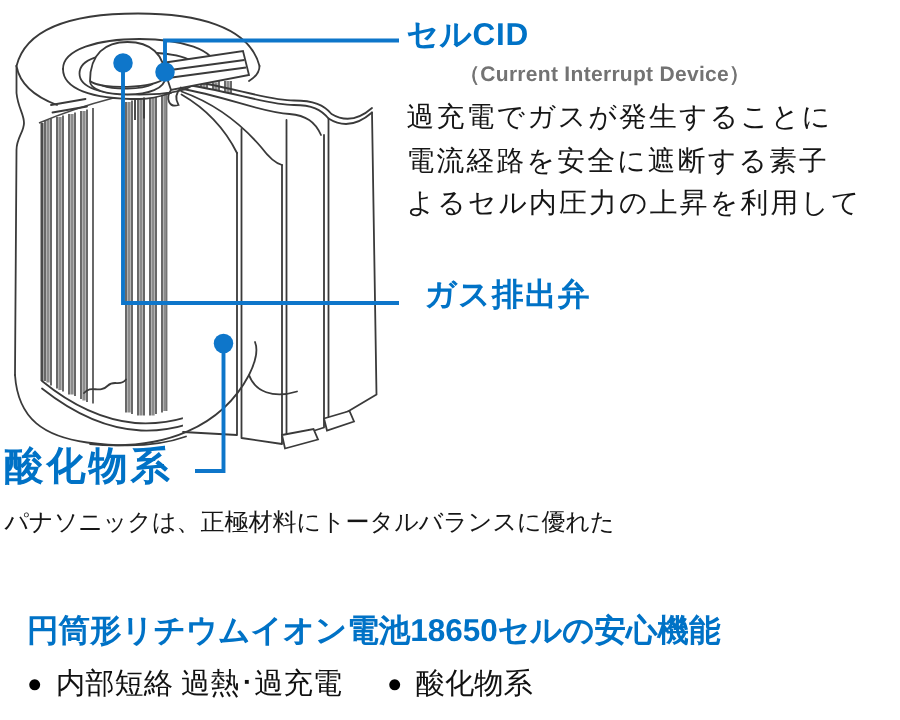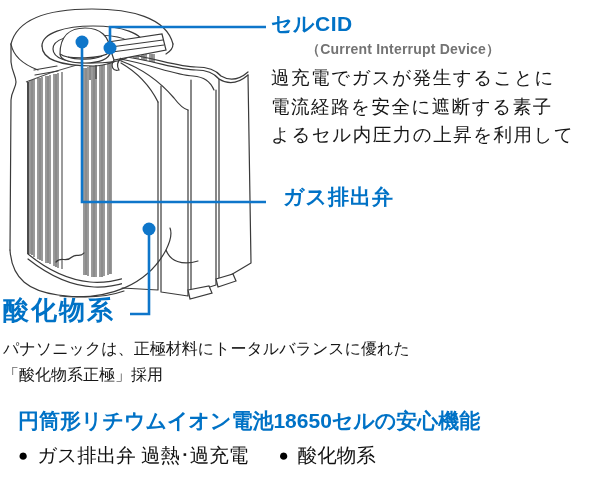--- a/index.html
+++ b/index.html
@@ -117,30 +117,29 @@
   <div class="callout vent">
     <div class="c-title">ガス排出弁</div>
     <div class="c-body">
     </div>
   </div>
 
   <div class="callout oxide">
     <div class="c-title">酸化物系</div>
     <div class="c-body">
       <div>パナソニックは、正極材料にトータルバランスに優れた</div>
-      <div>「酸化物系正極」採用</div>
     </div>
   </div>
 
   <div class="footer">
     <div class="f-title">円筒形リチウムイオン電池18650セルの安心機能</div>
     <div class="f-row">
       <div class="f-item">
         <span class="f-bullet">●</span>
-        <span>ガス排出弁 過熱･過充電</span>
+        <span>内部短絡 過熱･過充電</span>
       </div>
       <div class="f-item">
         <span class="f-bullet">●</span>
         <span>酸化物系</span>
       </div>
     </div>
   </div>
 
 </div>
 

